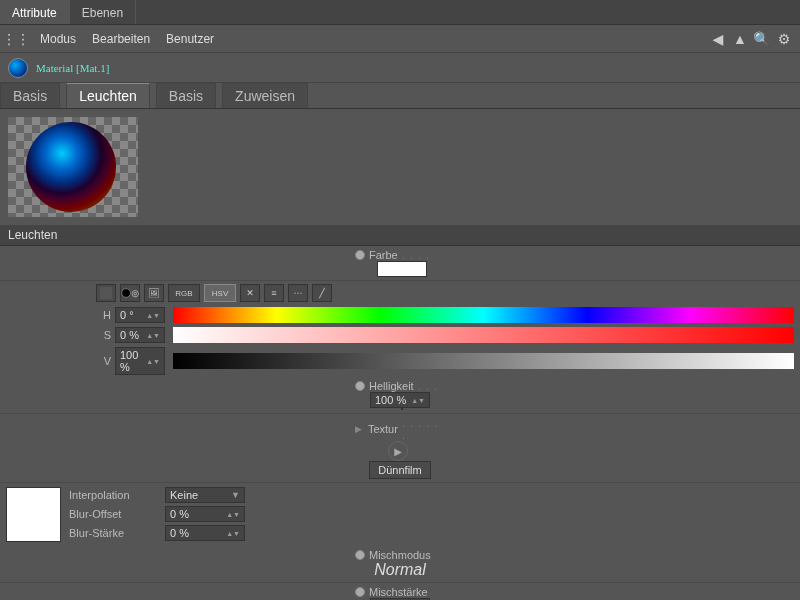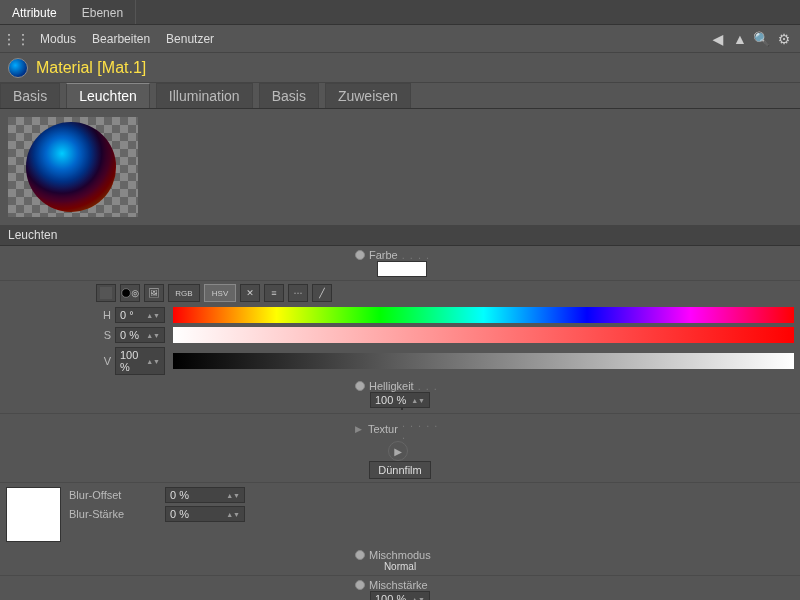--- a/index.html
+++ b/index.html
@@ -77,22 +77,23 @@
       gap: 8px;
     }
     .material-ball {
       width: 20px;
       height: 20px;
       border-radius: 50%;
       background: radial-gradient(circle at 35% 35%, #00aaff, #003388 70%);
       border: 1px solid #888;
     }
     .material-name {
-      color: #fde047;
-      font-size: 16px;
+      color: #5eead4;
+      font-size: 11px;
+      font-family: Liberation Serif, serif;
     }
 
     
     .prop-tabs {
       display: flex;
       background: #555;
       border-bottom: 1px solid #333;
       height: 26px;
       align-items: flex-end;
     }
@@ -365,21 +366,22 @@
     .spinner-arrows {
       display: flex;
       flex-direction: column;
       font-size: 7px;
       color: #999;
     }
 
     
     .misch-value {
       color: #ddd;
-      font-size: 10px;
+      font-size: 16px;
+      font-style: italic;
     }
   </style>
 </head>
 <body>
 
 <div class="top-tabs">
   <div class="top-tab active">
     <span>Attribute</span>
   </div>
   <div class="top-tab">
@@ -407,23 +409,20 @@
 </div>
 
 <div class="prop-tabs">
   <div class="prop-tab">
     <span>Basis</span>
   </div>
   <div class="prop-tab active">
     <span>Leuchten</span>
   </div>
   <div class="prop-tab">
-    <span>Illumination</span>
-  </div>
-  <div class="prop-tab">
     <span>Basis</span>
   </div>
   <div class="prop-tab">
     <span>Zuweisen</span>
   </div>
 </div>
 
 <div class="preview-area">
   <div class="preview-box">
     <div class="checkered-bg"></div>
@@ -515,20 +514,27 @@
     <span class="prop-dots">. . . . . .</span>
   </div>
   <div class="textur-btn">▶</div>
   <div class="textur-label-btn">Dünnfilm</div>
 </div>
 
 <div class="texture-panel">
   <div class="texture-thumb"></div>
   <div class="texture-props">
 
+    <div class="texture-prop-row">
+      <div class="texture-prop-label">Interpolation</div>
+      <div class="texture-prop-value">
+        <span>Keine</span>
+        <span class="select-arrow">▼</span>
+      </div>
+    </div>
 
     <div class="texture-prop-row">
       <div class="texture-prop-label">Blur-Offset</div>
       <div class="texture-prop-value">
         <span>0 %</span>
         <div class="spinner-arrows">▲▼</div>
       </div>
     </div>
 
     <div class="texture-prop-row">

